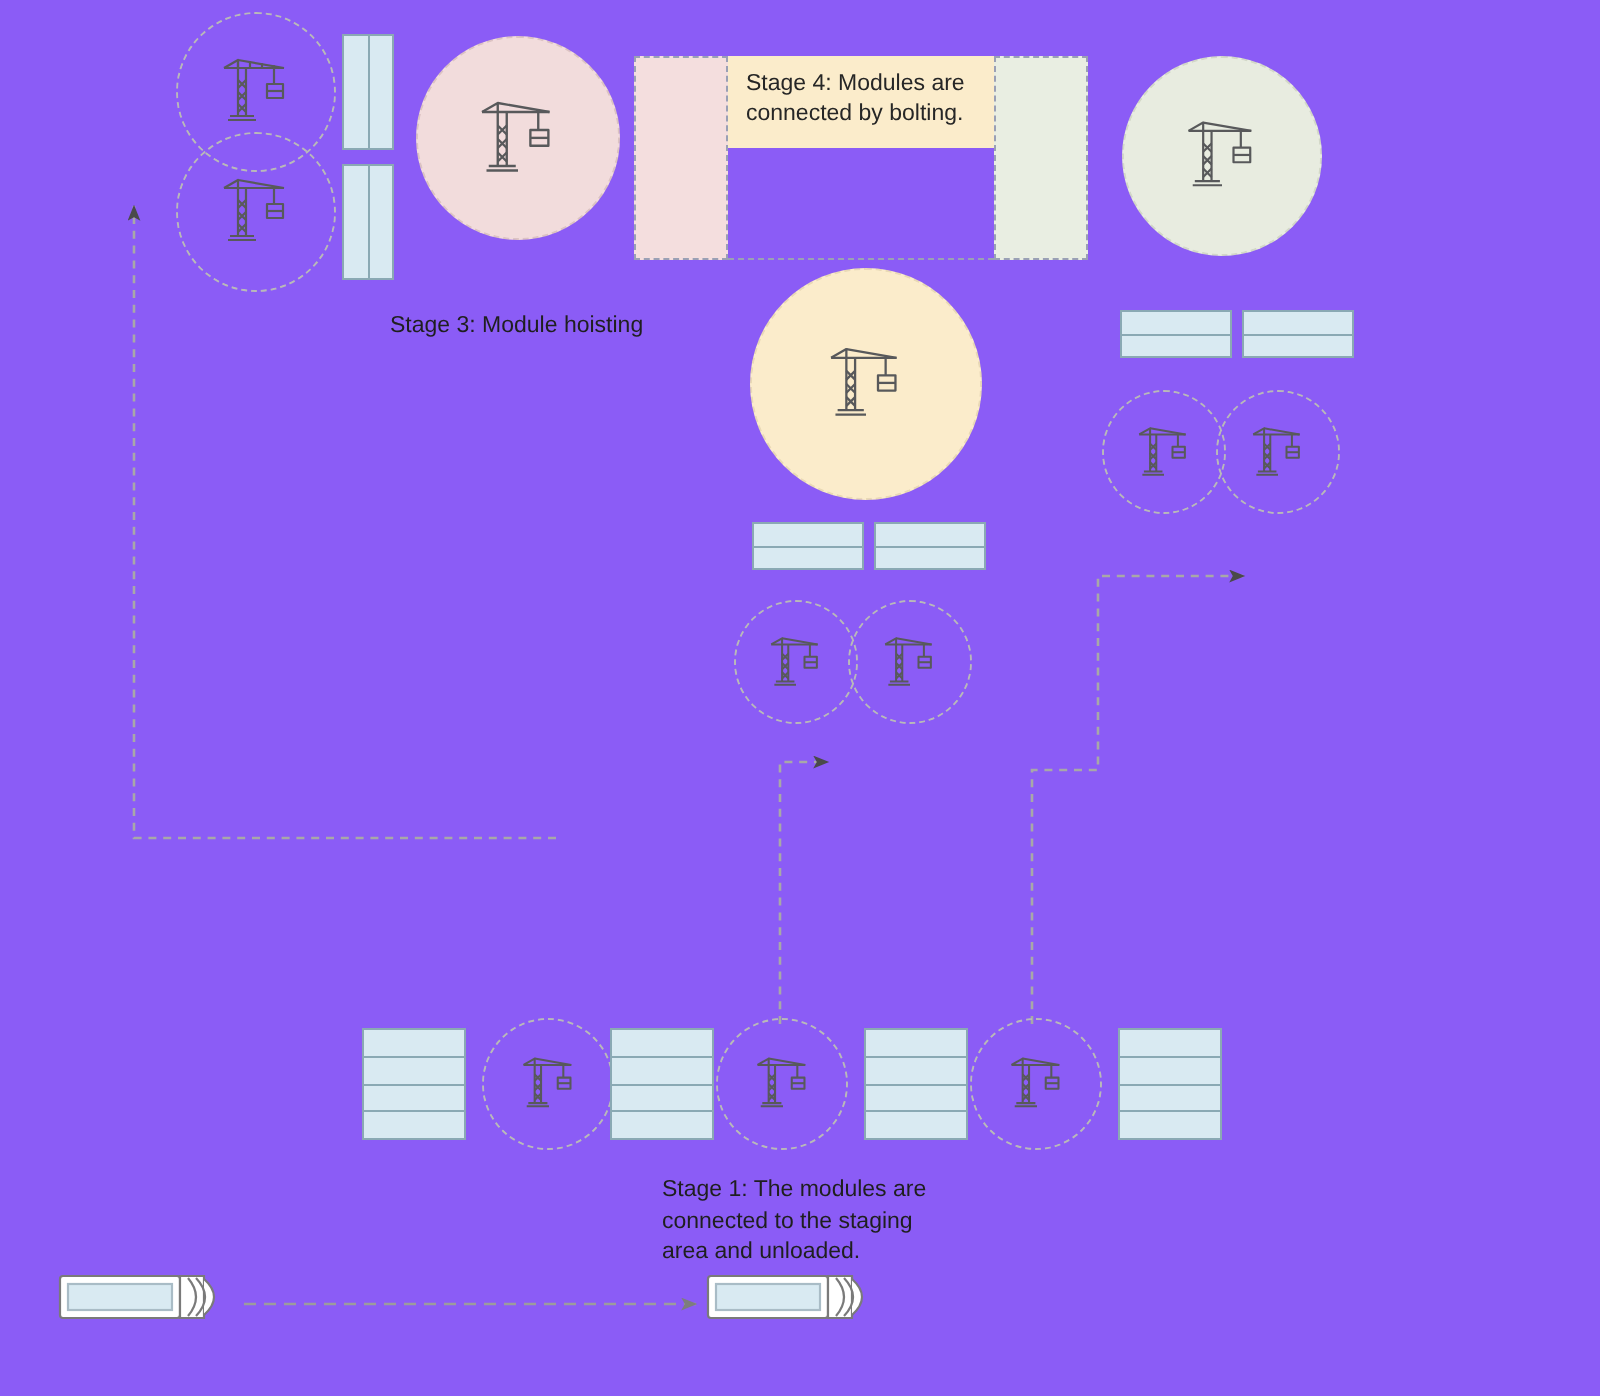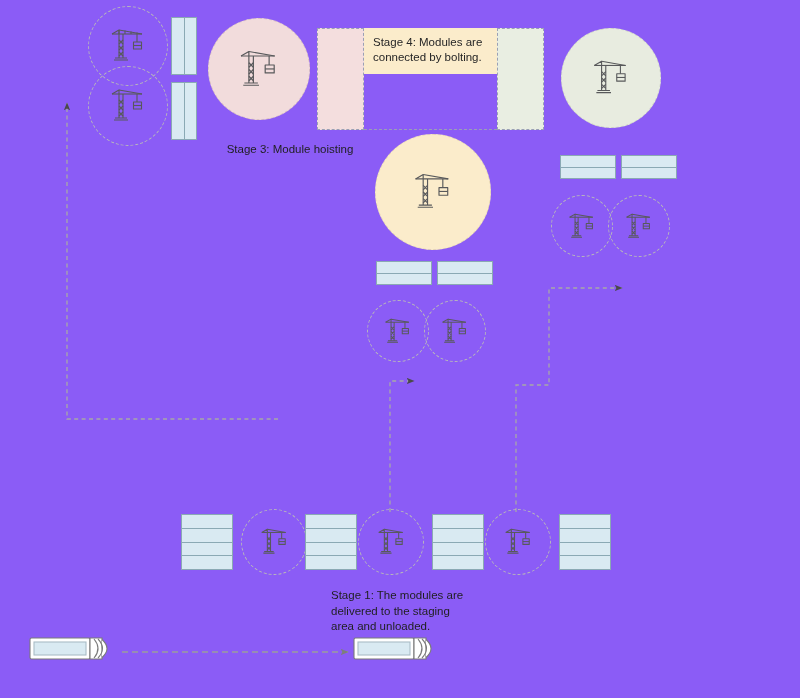--- a/index.html
+++ b/index.html
@@ -210,21 +210,21 @@
         <path d="M13,8 L13,32 M17,8 L17,32"></path>
         <path d="M13,14 L17,18 M17,14 L13,18 M13,20 L17,24 M17,20 L13,24 M13,26 L17,30 M17,26 L13,30"></path>
         <path d="M9,32 L21,32 M8,34 L22,34"></path>
         <path d="M31,8 L31,16"></path>
         <rect x="27.5" y="16" width="8" height="7"></rect>
         <path d="M27.5,19.5 L35.5,19.5"></path>
       </g>
     </svg>
   </div>
 
-  <div class="abs label" style="left:195px; top:142px; width:190px;text-align:center;">Stage 3: Module hoisting</div>
+  <div class="abs label" style="left:195px; top:156px; width:190px;">Stage 3: Module hoisting</div>
 
   <div class="abs zone cream" style="left:375px; top:134px; width:116px; height:116px;">
     <svg width="48" height="44" viewBox="0 0 44 40">
       <g fill="none" stroke="#58595b" stroke-width="1.05" stroke-linejoin="round">
         <path d="M6,8 L36,8"></path>
         <path d="M6,8 L13,4 L13,8"></path>
         <path d="M13,4 L36,8"></path>
         <path d="M13,8 L13,32 M17,8 L17,32"></path>
         <path d="M13,14 L17,18 M17,14 L13,18 M13,20 L17,24 M17,20 L13,24 M13,26 L17,30 M17,26 L13,30"></path>
         <path d="M9,32 L21,32 M8,34 L22,34"></path>
@@ -390,21 +390,21 @@
   </div>
 
   <div class="abs stack" style="left:559px; top:514px; width:52px; height:56px;">
     <div class="row"></div>
     <div class="row"></div>
     <div class="row"></div>
     <div class="row"></div>
   </div>
 
   <div class="abs label" style="left:331px; top:588px; width:180px;">Stage 1: The modules are
-delivered to the staging
+connected to the staging
 area and unloaded.</div>
 
   <div class="truck" style="left:28px; top:632px;">
     <svg width="92" height="38" viewBox="0 0 92 38">
       <g stroke="#7a7a7a" stroke-width="1.1" fill="#ffffff">
         <rect x="2" y="6" width="60" height="21" rx="1.5"></rect>
         <rect x="6" y="10" width="52" height="13" fill="#d9eaf2" stroke="#a9bcc6"></rect>
         <path d="M62,6 L74,6 L74,27 L62,27 Z" fill="#ffffff"></path>
         <path d="M74,7.5 Q84,16.5 74,25.5" fill="#ffffff"></path>
         <path d="M70,7 Q79,16.5 70,26" fill="none"></path>

